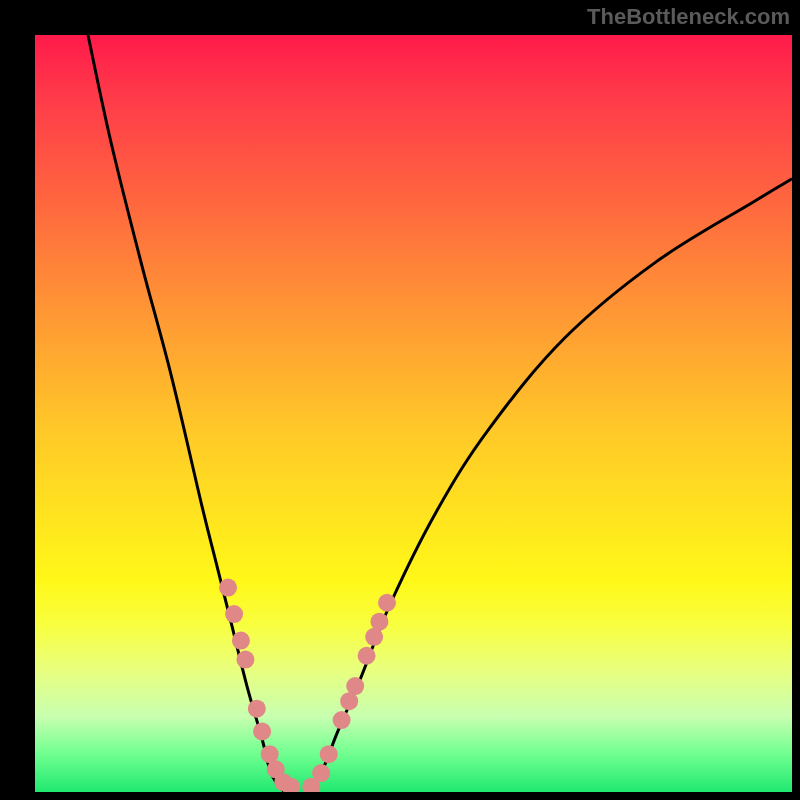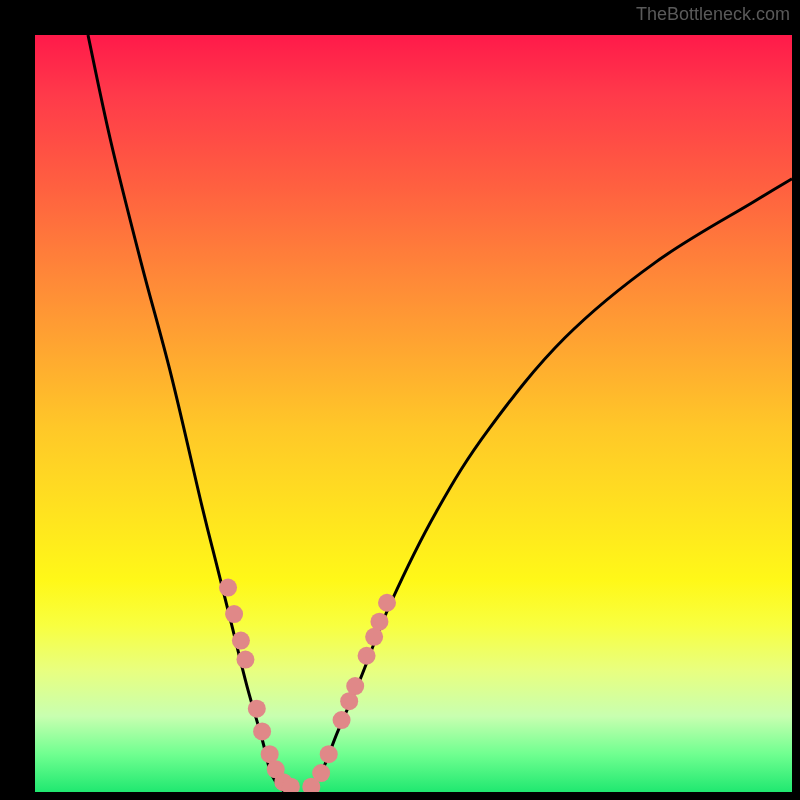--- a/index.html
+++ b/index.html
@@ -8,22 +8,22 @@
     height: 800px;
     background: #000;
     position: relative;
     font-family: Arial, sans-serif;
   }
   .watermark {
     position: absolute;
     top: 4px;
     right: 10px;
     color: #5a5a5a;
-    font-size: 18px;
-    font-weight: 400;
+    font-size: 22px;
+    font-weight: 700;
     z-index: 10;
   }
   .plot-area {
     position: absolute;
     left: 35px;
     top: 35px;
     width: 757px;
     height: 757px;
     background: linear-gradient(to bottom,
       #ff1a4a 0%,

